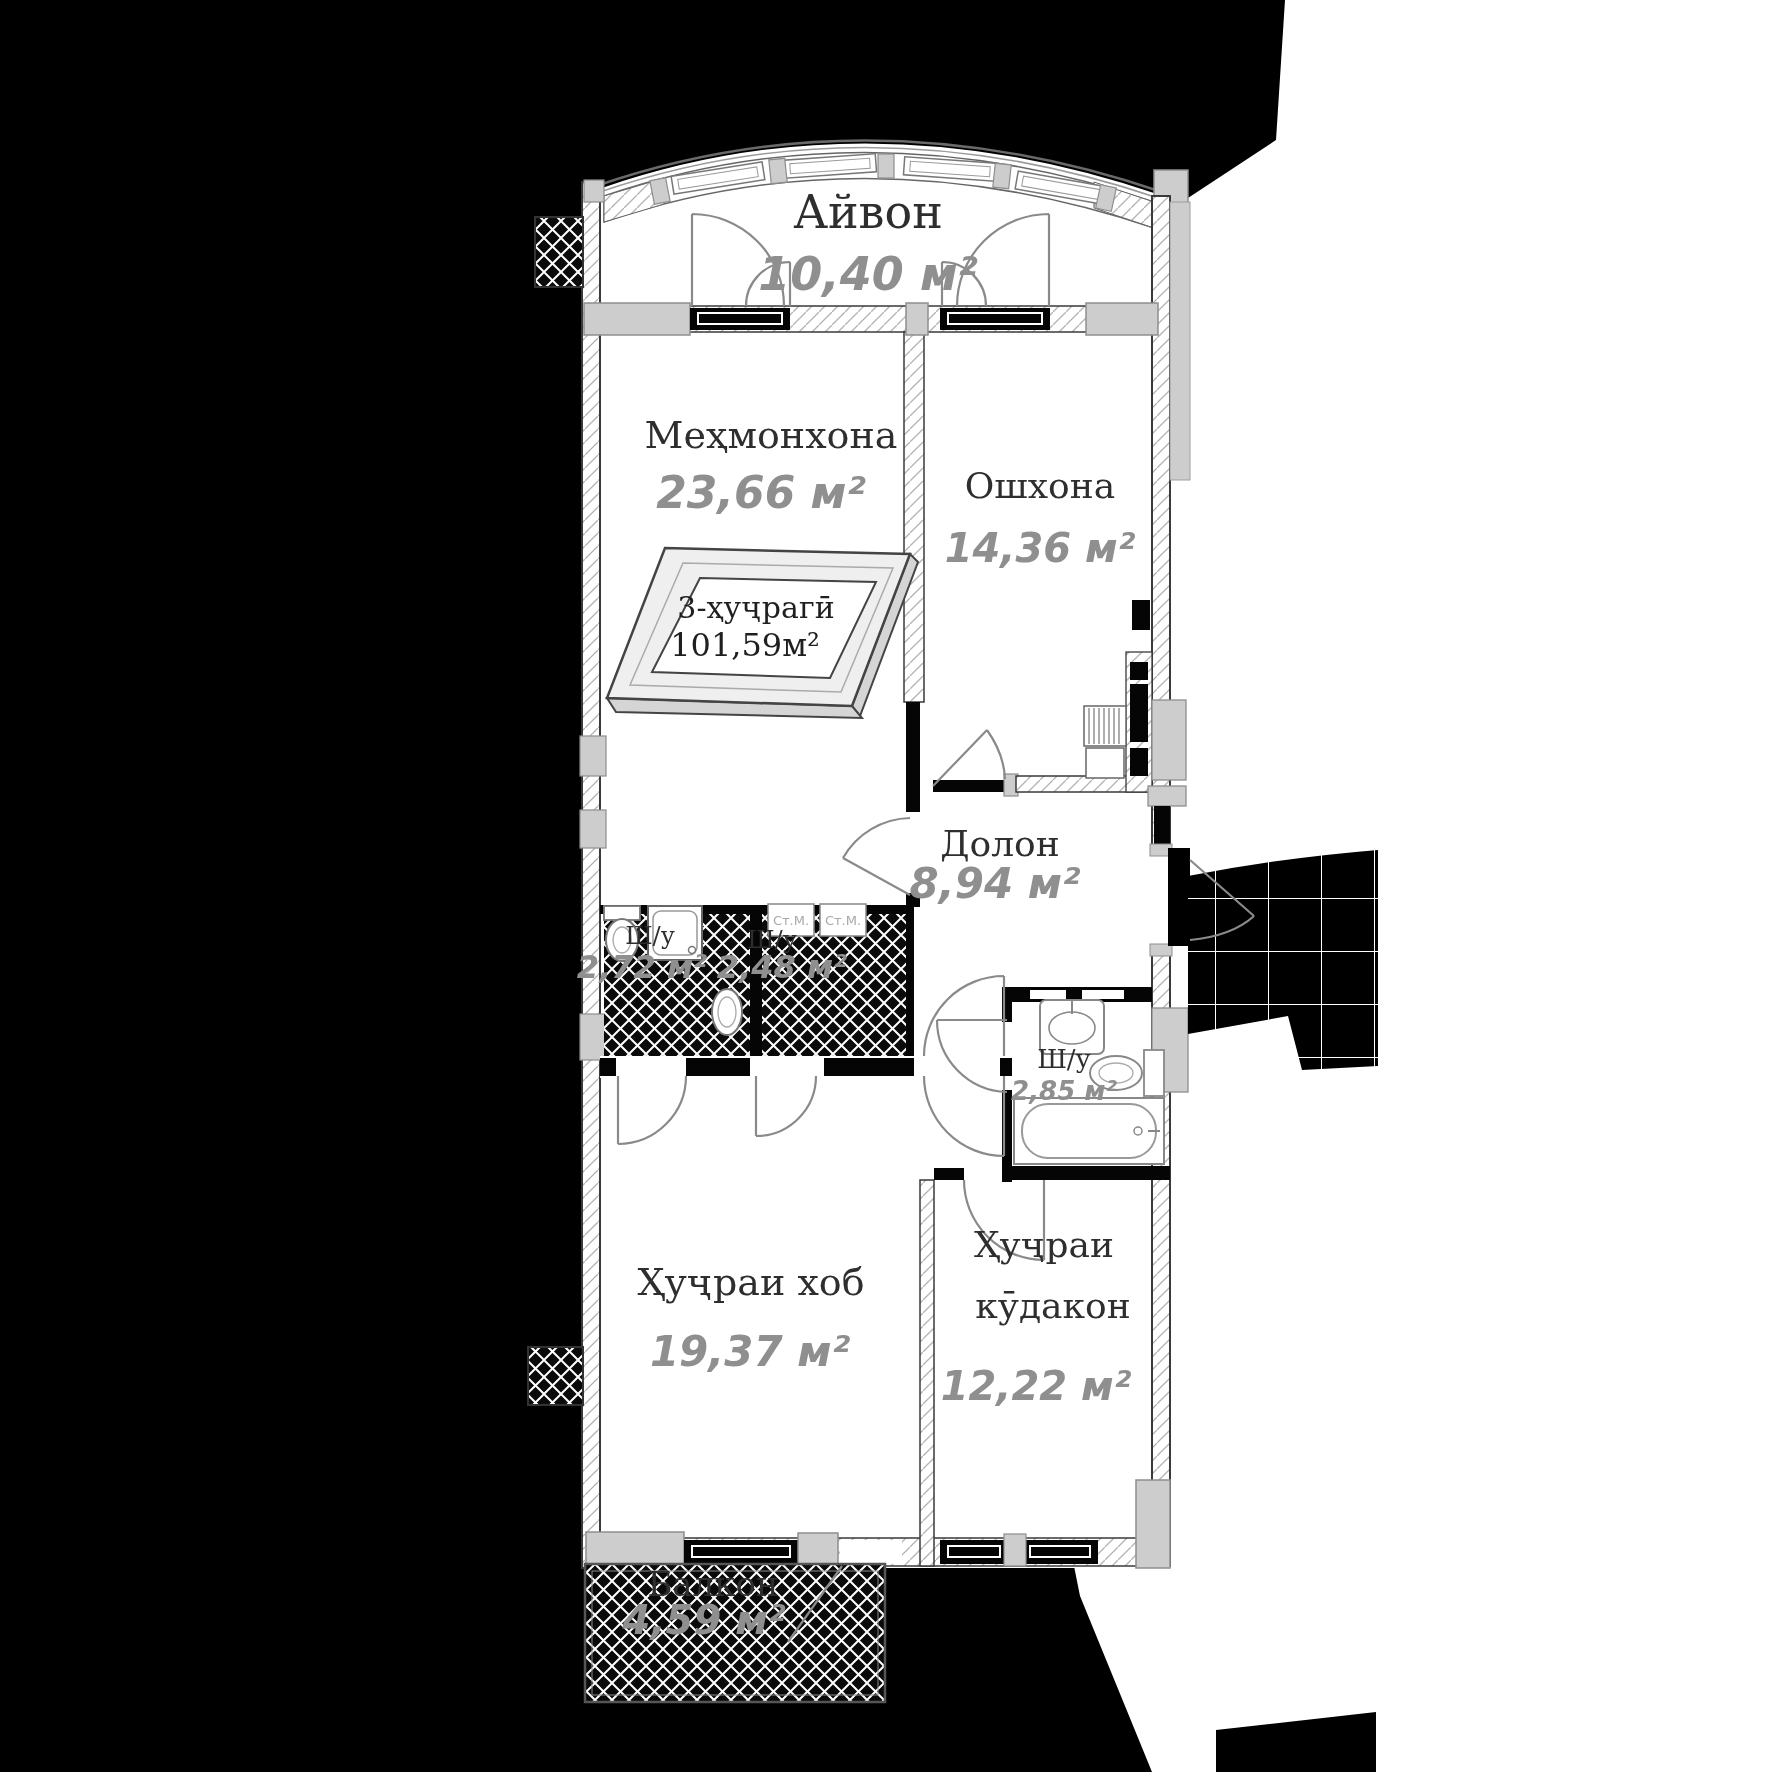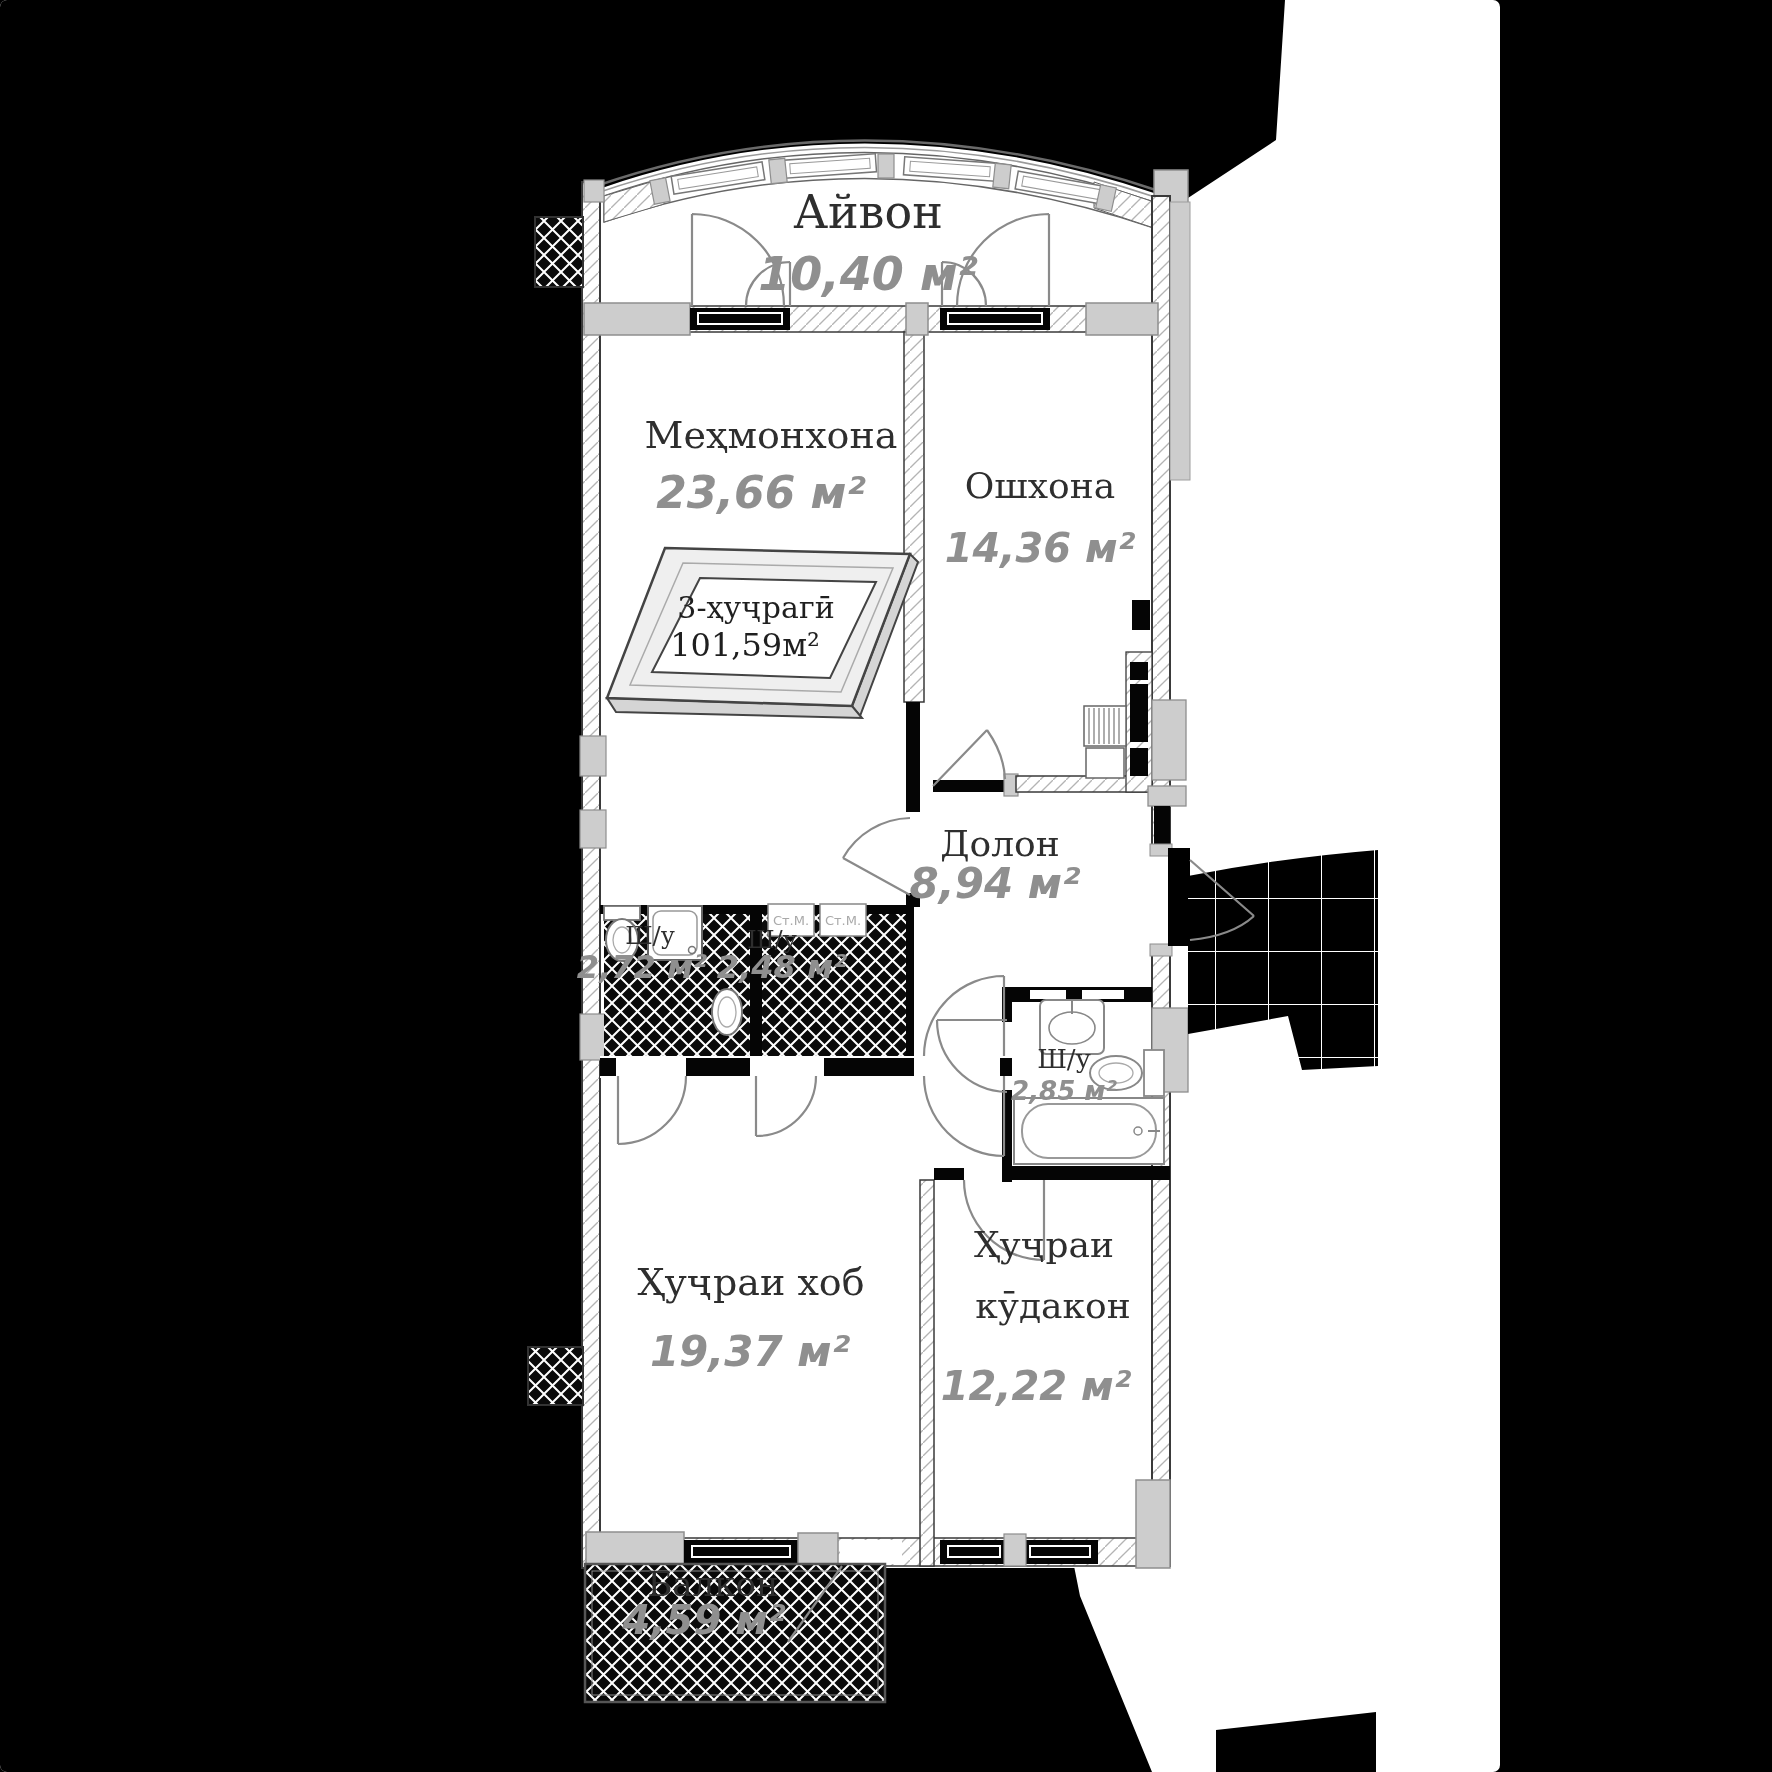--- a/index.html
+++ b/index.html
@@ -1,16 +1,16 @@
 <!DOCTYPE html>
 <html><head>
 <meta charset="utf-8">
 <style>
   html,body{margin:0;padding:0;background:#000;}
-  .stage{position:relative;width:1500px;height:1772px;background:#000;overflow:hidden;border-radius:7px;}
+  .stage{position:relative;width:1772px;height:1772px;background:#000;overflow:hidden;}
   svg{position:absolute;left:0;top:0;}
   text{font-kerning:none;}
   .room-name{font-family:"DejaVu Serif","Liberation Serif",serif;fill:#2e2e2e;}
   .room-area{font-family:"DejaVu Sans","Liberation Sans",sans-serif;font-style:italic;font-weight:bold;fill:#8f8f8f;}
   .tiny-label{font-family:"DejaVu Sans","Liberation Sans",sans-serif;fill:#a9a9a9;}
   .summary-text{font-family:"DejaVu Serif","Liberation Serif",serif;fill:#1f1f1f;}
 </style>
 </head>
 <body>
 

